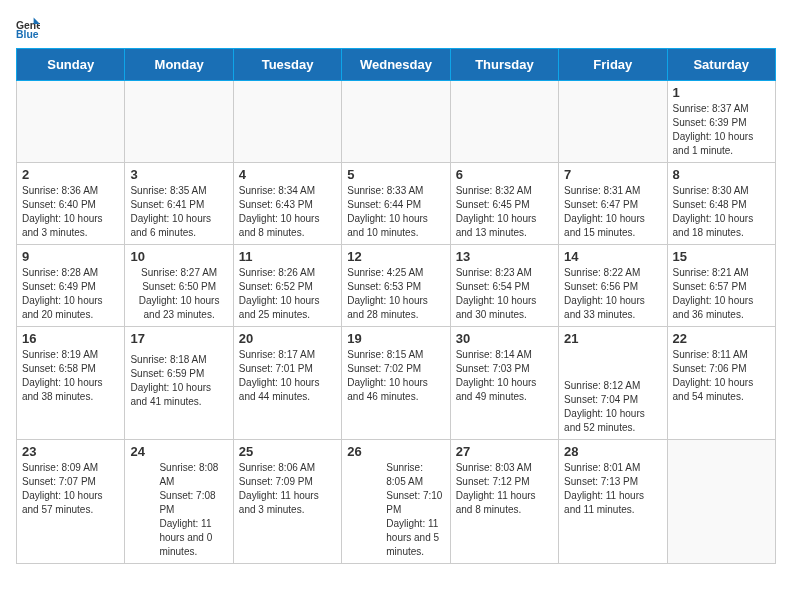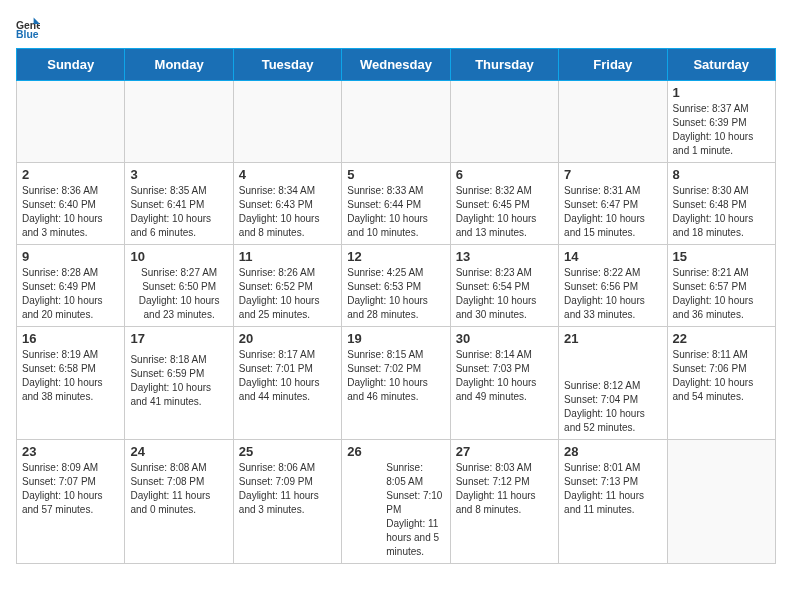--- a/index.html
+++ b/index.html
@@ -256,21 +256,21 @@
       </tr>
       <tr>
         <td>
           <span class="day-num">23</span>
           <div class="day-info" style="white-space: pre-line;">Sunrise: 8:09 AM
 Sunset: 7:07 PM
 Daylight: 10 hours and 57 minutes.</div>
         </td>
         <td>
           <span class="day-num">24</span>
-          <div class="day-info" style="white-space: pre-line;">Sunrise: 8:08 AM
+          <div class="day-info" style="white-space: pre-line; margin-left: 29px;">Sunrise: 8:08 AM
 Sunset: 7:08 PM
 Daylight: 11 hours and 0 minutes.</div>
         </td>
         <td>
           <span class="day-num">25</span>
           <div class="day-info" style="white-space: pre-line;">Sunrise: 8:06 AM
 Sunset: 7:09 PM
 Daylight: 11 hours and 3 minutes.</div>
         </td>
         <td>

